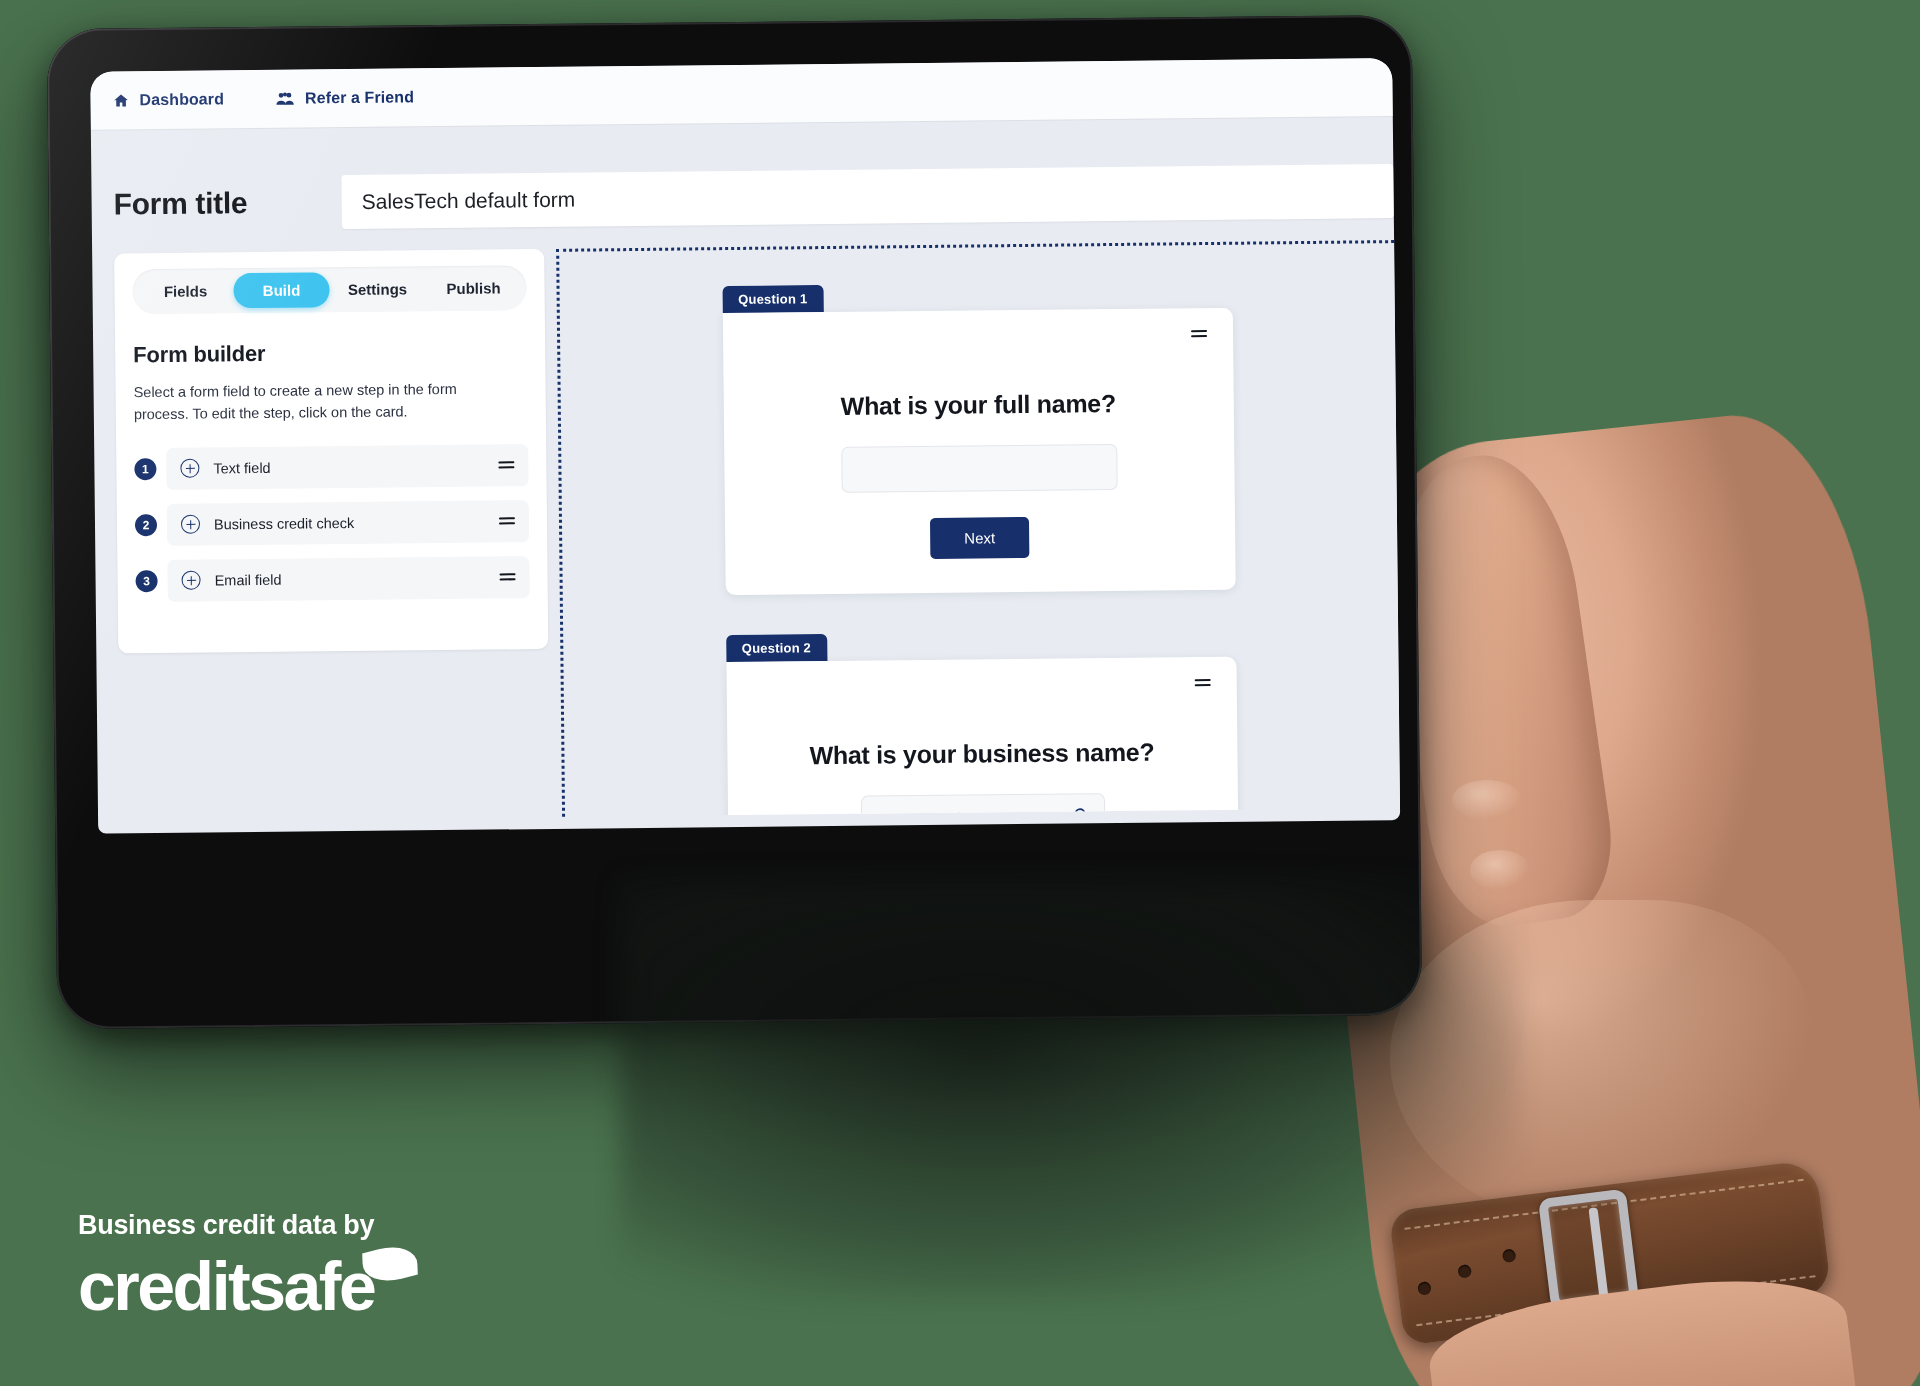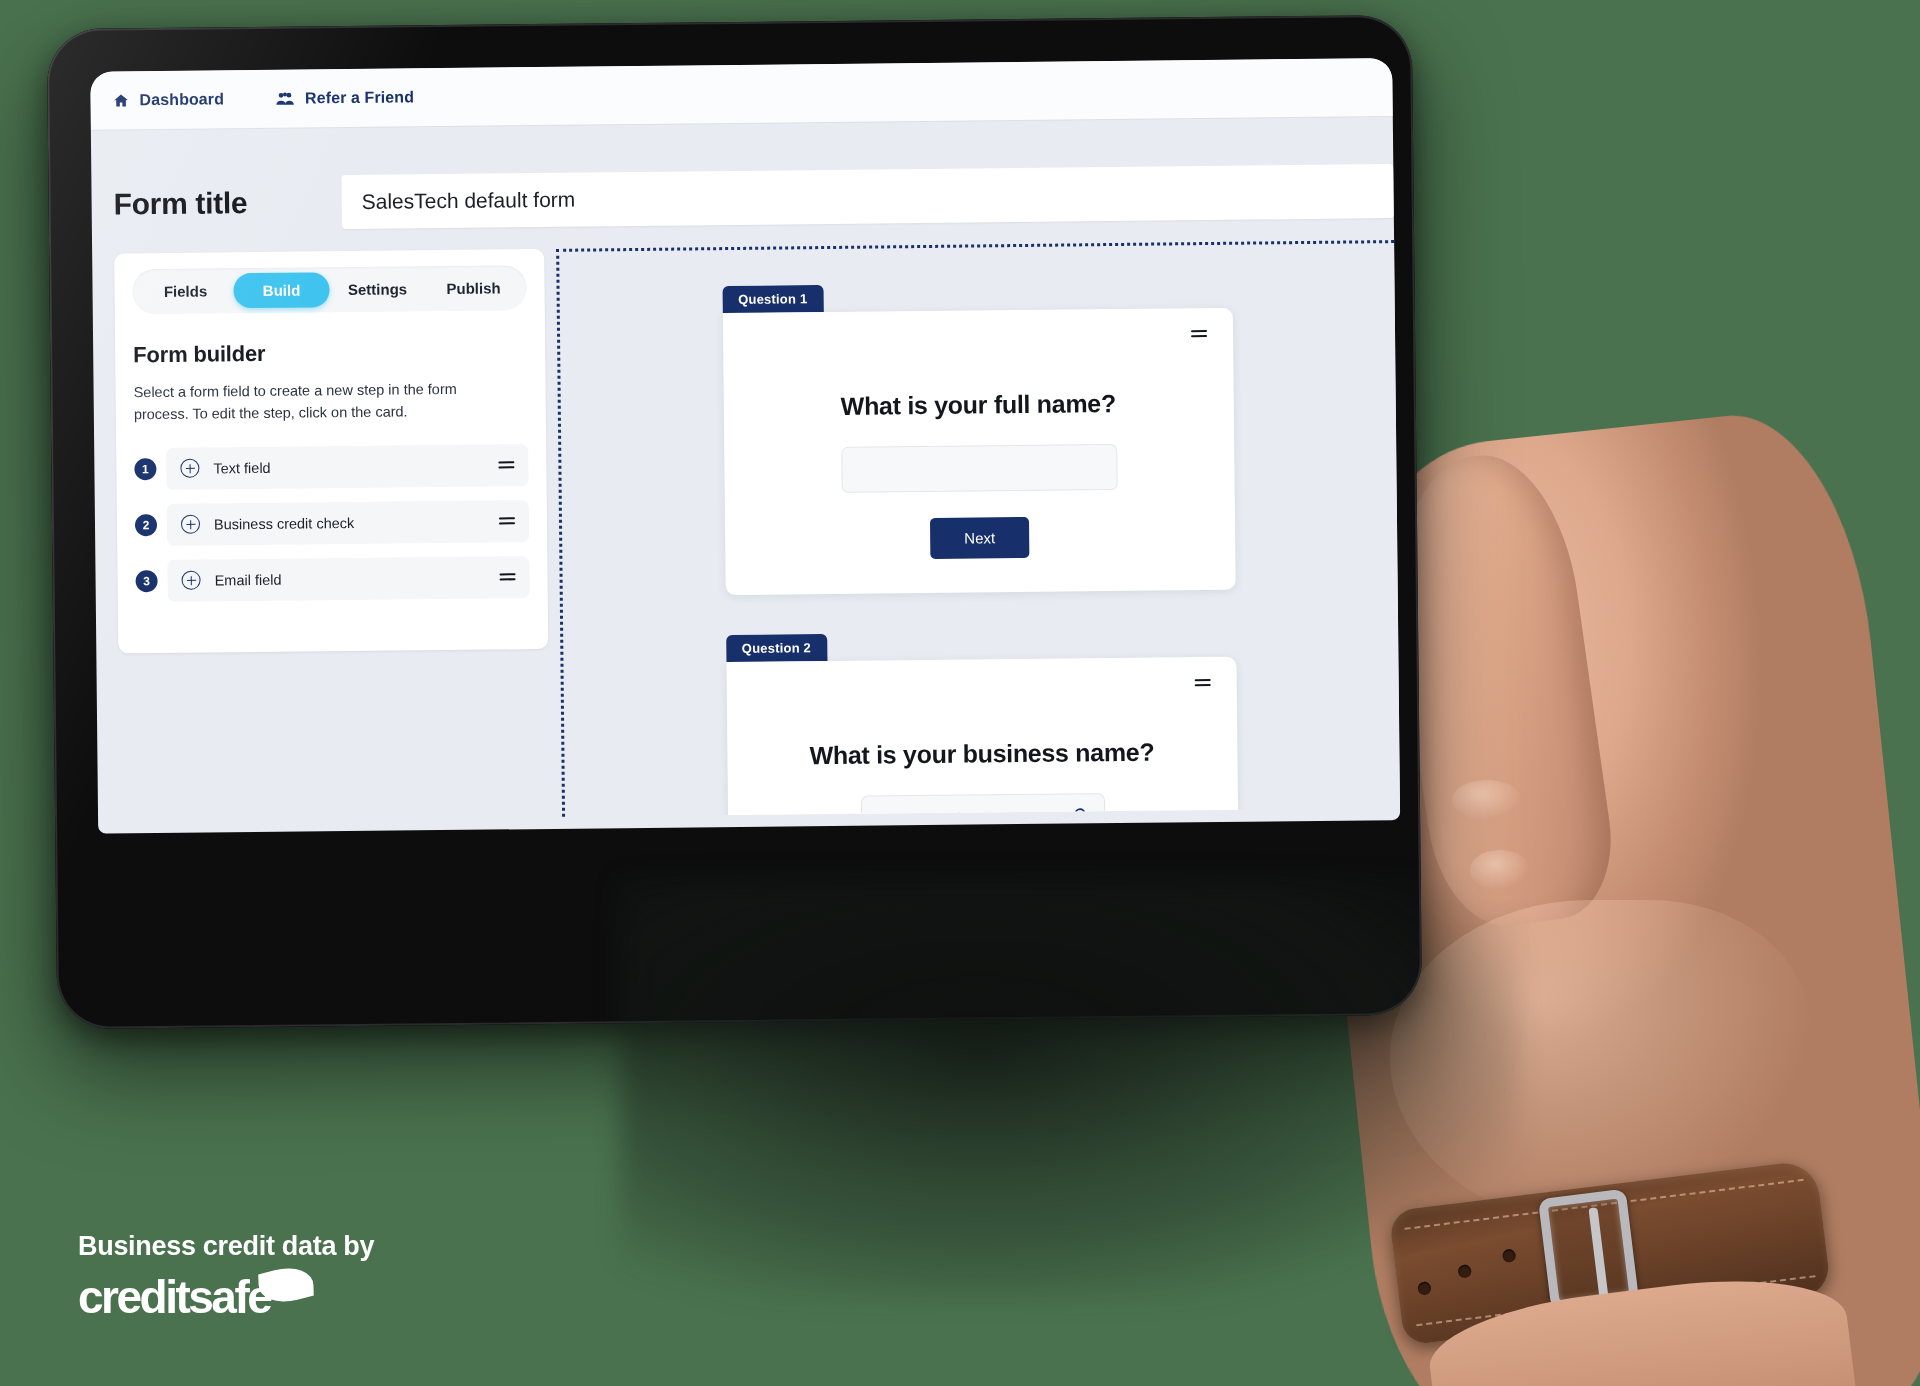--- a/index.html
+++ b/index.html
@@ -400,21 +400,21 @@
     z-index: 30;
     color: #ffffff;
   }
   .brand-kicker {
     font-size: 27px;
     font-weight: 700;
     letter-spacing: -.3px;
     margin-bottom: 14px;
   }
   .brand-logo {
-    font-size: 46px;
+    font-size: 68px;
     font-weight: 700;
     letter-spacing: -2.5px;
     line-height: .92;
     display: inline-block;
     position: relative;
   }
   .brand-swoosh {
     position: absolute;
     right: -44px;
     top: -8px;

